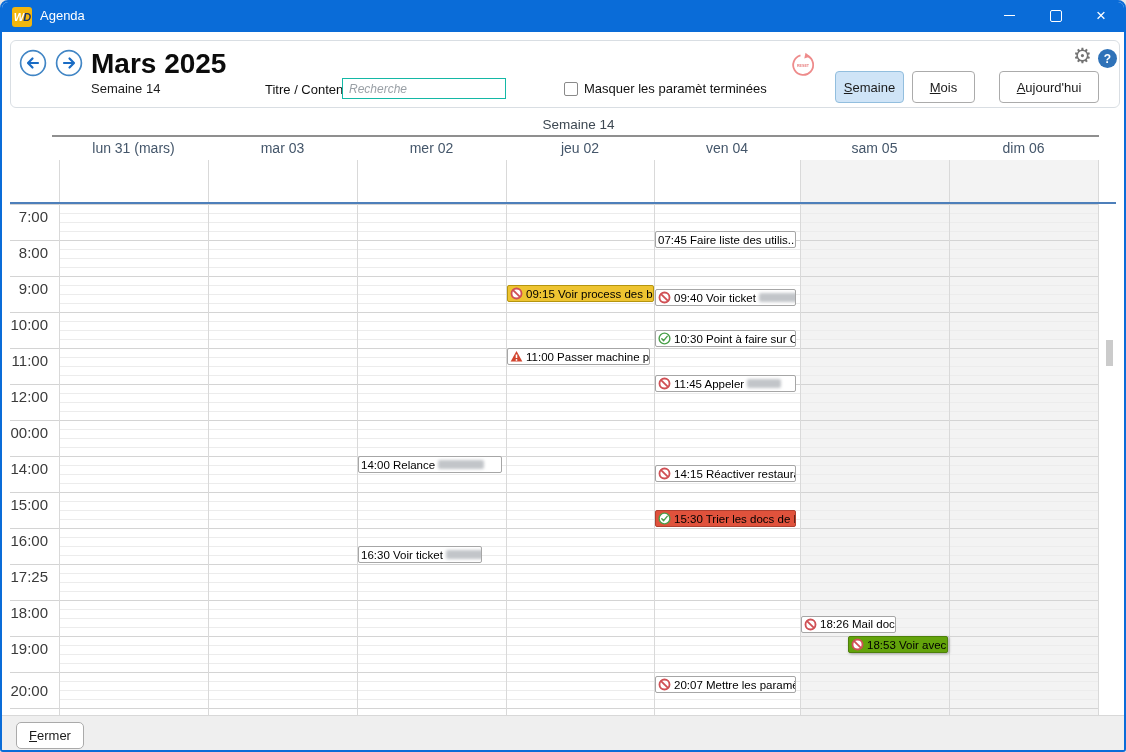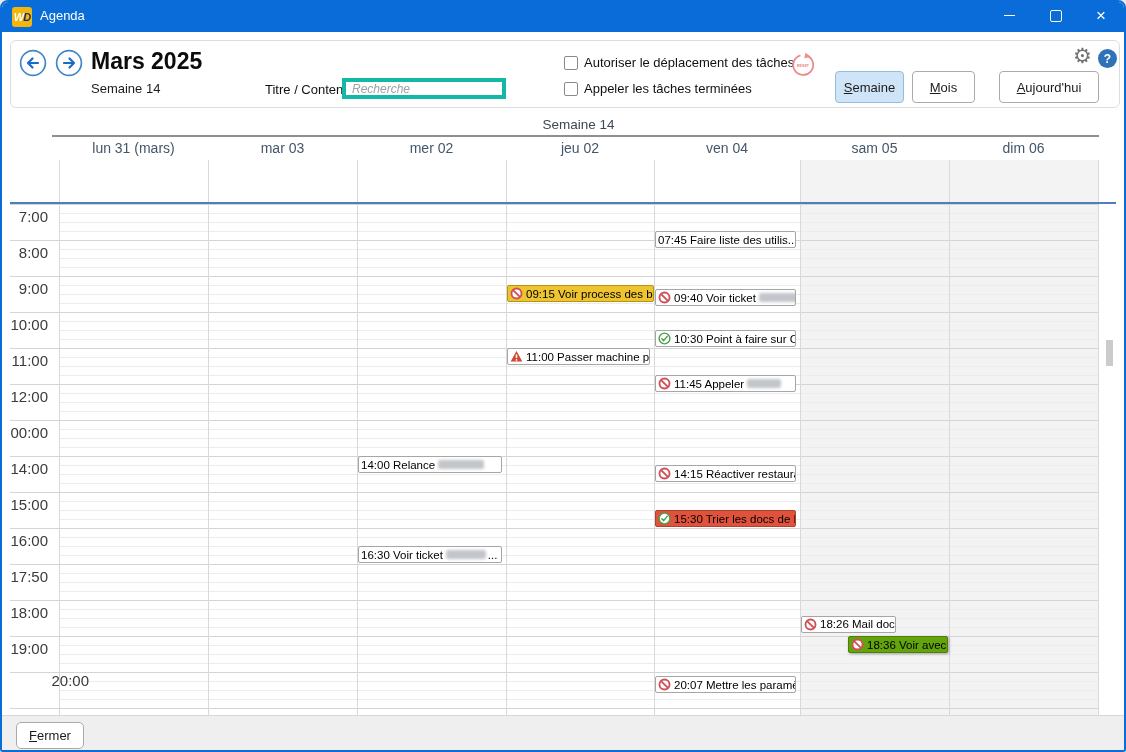--- a/index.html
+++ b/index.html
@@ -14,25 +14,25 @@
   .apptitle{position:absolute;left:40px;top:0;height:32px;line-height:32px;color:#fff;font-size:13px;}
   .winbtn{position:absolute;top:0;width:36px;height:31px;display:flex;align-items:center;justify-content:center;color:#fff;}
   .btn-min{left:991px;} .btn-max{left:1038px;} .btn-close{left:1083px;font-size:17px;line-height:1;}
   .glyph-min{width:11px;height:1.5px;background:#fff;}
   .glyph-max{width:10px;height:10px;border:1.3px solid #fff;border-radius:2px;}
   
   .toolbar{position:absolute;left:8px;top:38px;width:1110px;height:68px;box-sizing:border-box;
            border:1px solid #d9dee3;border-radius:6px;background:#fff;}
   .navbtn{position:absolute;top:8px;width:28px;height:28px;}
   .nav-prev{left:8px;} .nav-next{left:44px;}
-  .monthtitle{position:absolute;left:80px;top:7px;font-size:23px;font-weight:bold;color:#0c0c0c;}
+  .monthtitle{position:absolute;left:80px;top:7px;font-size:28px;font-weight:bold;color:#0c0c0c;}
   .weeksub{position:absolute;left:80px;top:40px;font-size:13px;color:#1c1c1c;}
   .searchlabel{position:absolute;left:254px;top:41px;font-size:13px;color:#111;}
   .searchinput{position:absolute;left:331px;top:37px;width:164px;height:21px;box-sizing:border-box;
-               border:4px solid #14b8a6;font-size:12px;padding:0 6px;color:#333;font-family:"Liberation Sans",sans-serif;}
+               border:1px solid #14b8a6;font-size:12px;padding:0 6px;color:#333;font-family:"Liberation Sans",sans-serif;}
   .searchinput::placeholder{color:#9aa0a6;font-style:italic;}
   .cbrow{position:absolute;left:553px;display:flex;align-items:center;gap:6px;font-size:13px;color:#111;}
   .cb1{top:14px;} .cb2{top:40px;}
   .cbx{width:14px;height:14px;box-sizing:border-box;border:1px solid #8a8a8a;background:#fff;border-radius:2px;flex:0 0 auto;}
   .reseticon{position:absolute;left:779px;top:11px;width:26px;height:26px;}
   .viewbtn{position:absolute;top:30px;height:32px;box-sizing:border-box;border:1px solid #ababab;border-radius:4px;
            background:#fff;font-size:13px;color:#1b1b1b;display:flex;align-items:center;justify-content:center;
            font-family:"Liberation Sans",sans-serif;cursor:default;}
   .btn-week{left:824px;width:69px;background:#cfe4f7;border-color:#92bede;}
   .btn-month{left:901px;width:63px;}
@@ -101,27 +101,23 @@
     <div class="navbtn nav-next">
       <svg width="28" height="28" viewBox="0 0 28 28">
         <circle cx="14" cy="14" r="12.4" fill="#fff" stroke="#4286c5" stroke-width="1.7"></circle>
         <path d="M9 14 H18 M14.5 9.5 L19 14 L14.5 18.5" fill="none" stroke="#1a6cc4" stroke-width="2.2" stroke-linecap="round" stroke-linejoin="round"></path>
       </svg>
     </div>
     <div class="monthtitle">Mars 2025</div>
     <div class="weeksub">Semaine 14</div>
     <div class="searchlabel">Titre / Contenu</div>
     <input class="searchinput" value="" placeholder="Recherche" style="">
-    <div class="cbrow cb1">
-      <span class="cbx"></span>
-      <span>Autoriser le déplacement des tâches</span>
-    </div>
     <div class="cbrow cb2">
       <span class="cbx"></span>
-      <span>Appeler les tâches terminées</span>
+      <span>Masquer les paramèt terminées</span>
     </div>
     <div class="reseticon">
       <svg width="26" height="26" viewBox="0 0 26 26">
         <path d="M10.5 3.3 A10 10 0 1 0 17.5 3.9" fill="none" stroke="#ee8b8b" stroke-width="1.8"></path>
         <path d="M15.5 0.8 L20.3 4.6 L14.3 6.6 Z" fill="#ee8b8b"></path>
         <text x="13" y="14.8" font-size="3.6" fill="#e87f7f" text-anchor="middle" font-family="Liberation Sans, sans-serif" font-weight="bold">RESET</text>
       </svg>
     </div>
     <div class="viewbtn btn-week ak"><u>S</u>emaine</div>
     <div class="viewbtn btn-month ak"><u>M</u>ois</div>
@@ -223,24 +219,24 @@
       <div class="timelabel" style="top: 4px;">7:00</div>
       <div class="timelabel" style="top: 40px;">8:00</div>
       <div class="timelabel" style="top: 76px;">9:00</div>
       <div class="timelabel" style="top: 112px;">10:00</div>
       <div class="timelabel" style="top: 148px;">11:00</div>
       <div class="timelabel" style="top: 184px;">12:00</div>
       <div class="timelabel" style="top: 220px;">00:00</div>
       <div class="timelabel" style="top: 256px;">14:00</div>
       <div class="timelabel" style="top: 292px;">15:00</div>
       <div class="timelabel" style="top: 328px;">16:00</div>
-      <div class="timelabel" style="top: 364px;">17:50</div>
+      <div class="timelabel" style="top: 364px;">17:25</div>
       <div class="timelabel" style="top: 400px;">18:00</div>
       <div class="timelabel" style="top: 436px;">19:00</div>
-      <div class="timelabel" style="top: 468px; margin-left: 41px;">20:00</div>
+      <div class="timelabel" style="top: 478px;">20:00</div>
       <div class="ev " style="left: 653px; top: 27px; width: 141px;">
         <span>07:45 Faire liste des utilis...</span>
       </div>
       <div class="ev yellow" style="left: 505px; top: 81px; width: 147px;">
         <svg width="13" height="13" viewBox="0 0 14 14">
           <circle cx="7" cy="7" r="5.4" fill="#fff" stroke="#d05055" stroke-width="2"></circle>
           <line x1="3.3" y1="3.3" x2="10.7" y2="10.7" stroke="#d05055" stroke-width="2"></line>
         </svg>
         <span>09:15 Voir process des bo</span>
       </div>
@@ -286,38 +282,38 @@
         </svg>
         <span>14:15 Réactiver restaura</span>
       </div>
       <div class="ev red" style="left: 653px; top: 306px; width: 141px;">
         <svg width="13" height="13" viewBox="0 0 14 14">
           <circle cx="7" cy="7" r="5.8" fill="#fff" stroke="#4aa04a" stroke-width="1.5"></circle>
           <path d="M4.1 7.3 L6.1 9.3 L9.9 4.7" fill="none" stroke="#4aa04a" stroke-width="1.6" stroke-linecap="round" stroke-linejoin="round"></path>
         </svg>
         <span>15:30 Trier les docs de Br</span>
       </div>
-      <div class="ev " style="left: 356px; top: 342px; width: 144px;">
+      <div class="ev " style="left: 356px; top: 342px; width: 124px;">
         <span>16:30 Voir ticket</span>
         <span class="blur" style="width: 40px;"></span>
         <span style="margin-left: 2px;">...</span>
       </div>
       <div class="ev " style="left: 799px; top: 411.6px; width: 95px;">
         <svg width="13" height="13" viewBox="0 0 14 14">
           <circle cx="7" cy="7" r="5.4" fill="#fff" stroke="#d05055" stroke-width="2"></circle>
           <line x1="3.3" y1="3.3" x2="10.7" y2="10.7" stroke="#d05055" stroke-width="2"></line>
         </svg>
         <span>18:26 Mail doc v</span>
       </div>
       <div class="ev green" style="left: 846px; top: 432.4px; width: 100px;">
         <svg width="13" height="13" viewBox="0 0 14 14">
           <circle cx="7" cy="7" r="5.4" fill="#fff" stroke="#d05055" stroke-width="2"></circle>
           <line x1="3.3" y1="3.3" x2="10.7" y2="10.7" stroke="#d05055" stroke-width="2"></line>
         </svg>
-        <span>18:36 Voir avec</span>
+        <span>18:53 Voir avec</span>
       </div>
       <div class="ev " style="left: 653px; top: 472.2px; width: 141px;">
         <svg width="13" height="13" viewBox="0 0 14 14">
           <circle cx="7" cy="7" r="5.4" fill="#fff" stroke="#d05055" stroke-width="2"></circle>
           <line x1="3.3" y1="3.3" x2="10.7" y2="10.7" stroke="#d05055" stroke-width="2"></line>
         </svg>
         <span>20:07 Mettre les paramèt</span>
       </div>
     </div>
   <div class="scrollthumb"></div>

